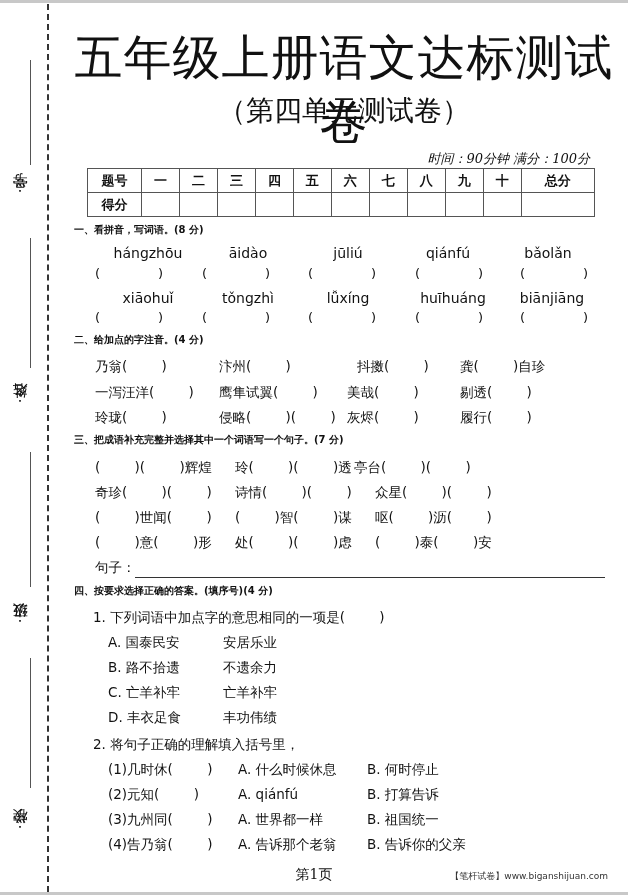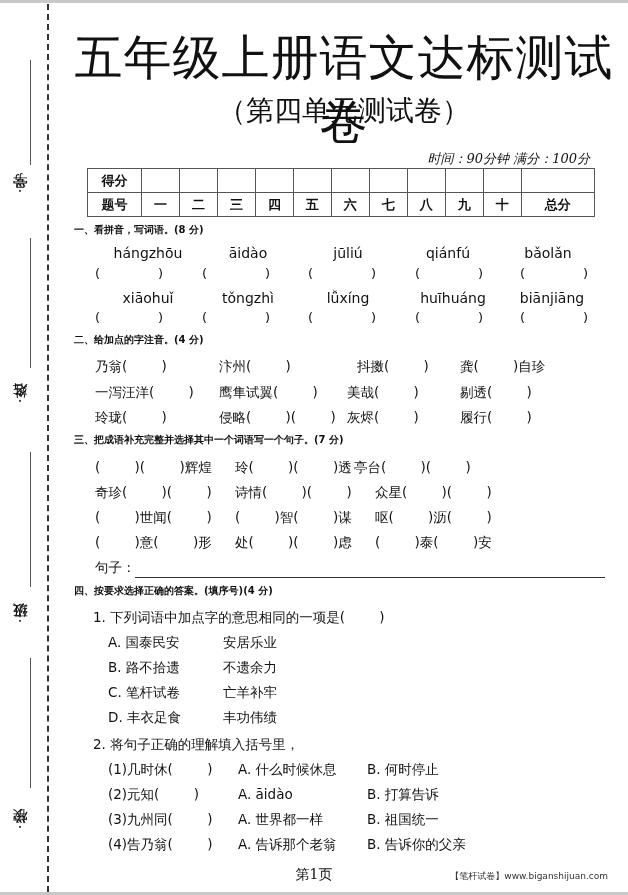--- a/index.html
+++ b/index.html
@@ -51,47 +51,47 @@
   <div class="side-label" style="top:796px;height:40px;">学校：</div>
 </div>
 
 <div class="title">五年级上册语文达标测试卷</div>
 <div class="subtitle">（第四单元测试卷）</div>
 <div class="meta">时间：90分钟  满分：100分</div>
 
 <table class="score">
   <tbody>
       <tr>
-    <td class="first">得分</td>
-    <td></td>
-    <td></td>
-    <td></td>
-    <td></td>
-    <td></td>
-    <td></td>
-    <td></td>
-    <td></td>
-    <td></td>
-    <td></td>
-    <td></td>
-  </tr>
-  <tr>
     <td class="first">题号</td>
     <td>一</td>
     <td>二</td>
     <td>三</td>
     <td>四</td>
     <td>五</td>
     <td>六</td>
     <td>七</td>
     <td>八</td>
     <td>九</td>
     <td>十</td>
     <td>总分</td>
   </tr>
+  <tr>
+    <td class="first">得分</td>
+    <td></td>
+    <td></td>
+    <td></td>
+    <td></td>
+    <td></td>
+    <td></td>
+    <td></td>
+    <td></td>
+    <td></td>
+    <td></td>
+    <td></td>
+  </tr>
 </tbody>
   </table>
 
 <div class="sec" style="top:223px;">一、看拼音，写词语。(8 分)</div>
 <div>
   <div class="py" style="left:93px;top:245px;">hángzhōu</div>
   <div class="py" style="left:193px;top:245px;">āidào</div>
   <div class="py" style="left:293px;top:245px;">jūliú</div>
   <div class="py" style="left:393px;top:245px;">qiánfú</div>
   <div class="py" style="left:493px;top:245px;">bǎolǎn</div>
@@ -172,41 +172,41 @@
   </div>
   <div class="row" style="top:634px;">
     <span class="cell" style="left:108px;">A. 国泰民安</span>
     <span class="cell" style="left:223px;">安居乐业</span>
   </div>
   <div class="row" style="top:659px;">
     <span class="cell" style="left:108px;">B. 路不拾遗</span>
     <span class="cell" style="left:223px;">不遗余力</span>
   </div>
   <div class="row" style="top:684px;">
-    <span class="cell" style="left:108px;">C. 笔杆试卷</span>
+    <span class="cell" style="left:108px;">C. 亡羊补牢</span>
     <span class="cell" style="left:223px;">亡羊补牢</span>
   </div>
   <div class="row" style="top:709px;">
     <span class="cell" style="left:108px;">D. 丰衣足食</span>
     <span class="cell" style="left:223px;">丰功伟绩</span>
   </div>
 </div>
 
 <div>
   <div class="row" style="top:736px;">
     <span class="cell" style="left:93px;">2. 将句子正确的理解填入括号里，</span>
   </div>
   <div class="row" style="top:761px;">
     <span class="cell" style="left:108px;">(1)几时休(        )</span>
     <span class="cell" style="left:238px;">A. 什么时候休息</span>
     <span class="cell" style="left:367px;">B. 何时停止</span>
   </div>
   <div class="row" style="top:786px;">
     <span class="cell" style="left:108px;">(2)元知(        )</span>
-    <span class="cell" style="left:238px;">A. āidào</span>
+    <span class="cell" style="left:238px;">A. qiánfú</span>
     <span class="cell" style="left:367px;">B. 打算告诉</span>
   </div>
   <div class="row" style="top:811px;">
     <span class="cell" style="left:108px;">(3)九州同(        )</span>
     <span class="cell" style="left:238px;">A. 世界都一样</span>
     <span class="cell" style="left:367px;">B. 祖国统一</span>
   </div>
   <div class="row" style="top:836px;">
     <span class="cell" style="left:108px;">(4)告乃翁(        )</span>
     <span class="cell" style="left:238px;">A. 告诉那个老翁</span>

